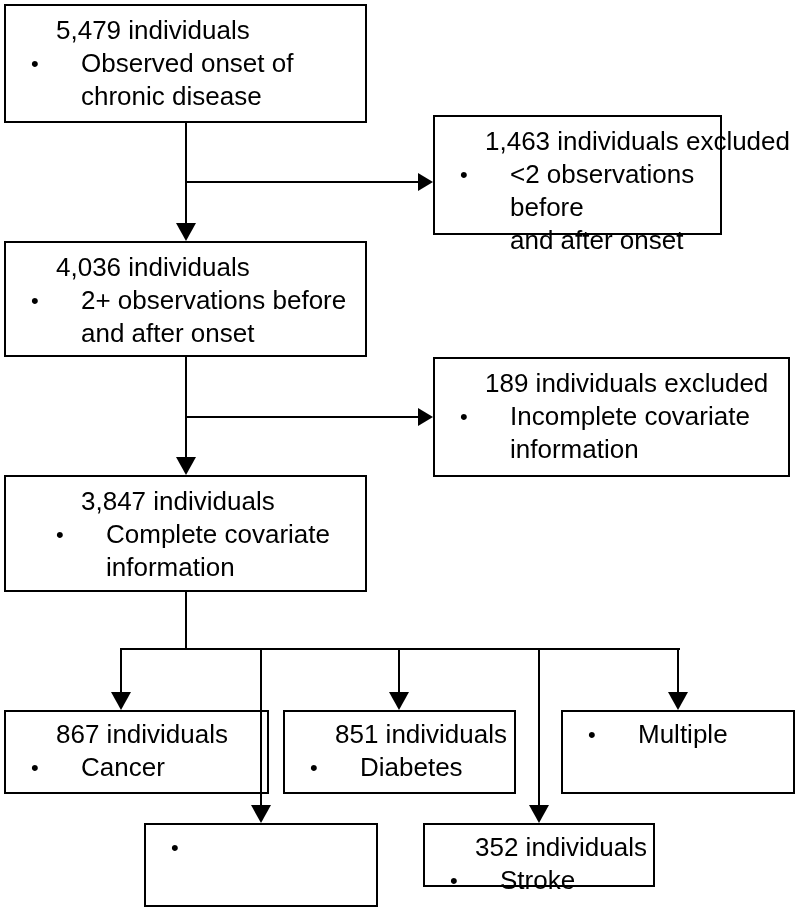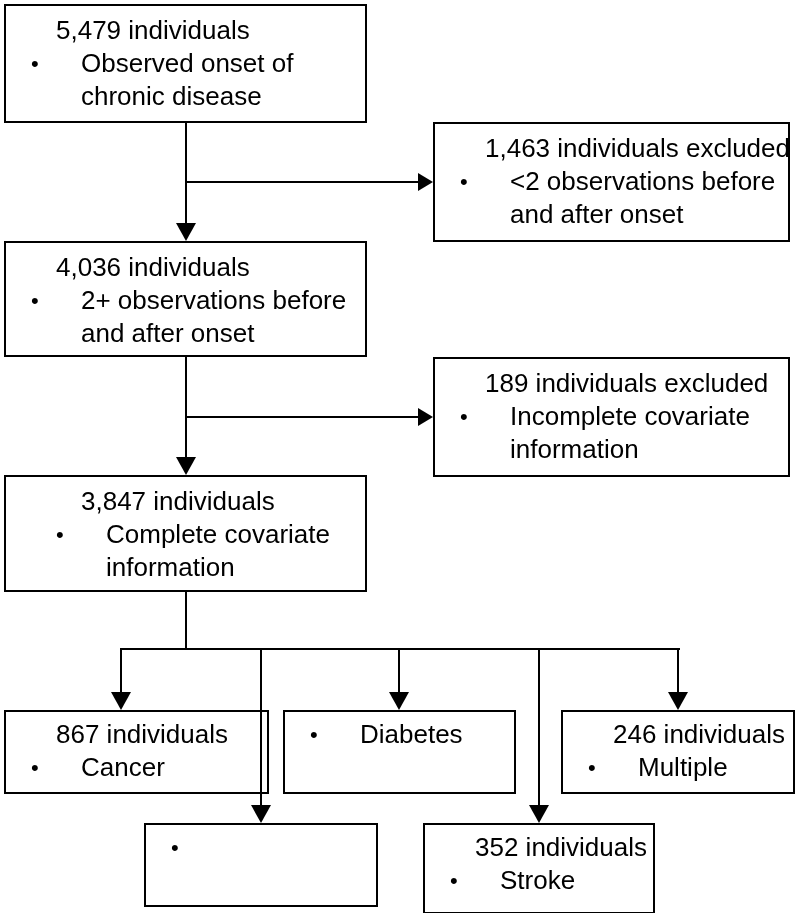--- a/index.html
+++ b/index.html
@@ -49,29 +49,29 @@
   }
   .arrow-right {
     position: absolute;
     width: 0; height: 0;
     border-top: 9px solid transparent;
     border-bottom: 9px solid transparent;
     border-left: 15px solid #000000;
   }
   
   #box-enrolled     { left: 4px;   top: 4px;   width: 363px; height: 119px; }
-  #box-excluded1    { left: 433px; top: 122px; width: 357px; height: 120px; }
+  #box-excluded1    { left: 433px; top: 115px; width: 289px; height: 120px; }
   #box-observations { left: 4px;   top: 241px; width: 363px; height: 116px; }
   #box-excluded2    { left: 433px; top: 357px; width: 357px; height: 120px; }
   #box-complete     { left: 4px;   top: 475px; width: 363px; height: 117px; padding-left: 43px; }
   #box-cancer       { left: 4px;   top: 710px; width: 265px; height: 84px; }
   #box-diabetes     { left: 283px; top: 710px; width: 233px; height: 84px; }
   #box-multiple     { left: 561px; top: 710px; width: 234px; height: 84px; }
   #box-cardiopathy  { left: 144px; top: 823px; width: 234px; height: 84px; }
-  #box-stroke       { left: 423px; top: 823px; width: 232px; height: 91px; }
+  #box-stroke       { left: 423px; top: 823px; width: 232px; height: 64px; }
   
   #v1 { left: 185px; top: 123px; width: 2px; height: 101px; }
   #a1 { left: 176px; top: 223px; }
   #h1 { left: 186px; top: 181px; width: 233px; height: 2px; }
   #ar1 { left: 418px; top: 173px; }
   #v2 { left: 185px; top: 357px; width: 2px; height: 101px; }
   #a2 { left: 176px; top: 457px; }
   #h2 { left: 186px; top: 416px; width: 233px; height: 2px; }
   #ar2 { left: 418px; top: 408px; }
   #v3 { left: 185px; top: 592px; width: 2px; height: 58px; }
@@ -139,28 +139,28 @@
 
   <div class="box small" id="box-cancer">
     <div class="title">867 individuals</div>
     <div class="bullet-row">
       <span class="marker">•</span>
       <span class="bullet-text">Cancer</span>
     </div>
   </div>
 
   <div class="box small" id="box-diabetes">
+    <div class="title">851 individuals</div>
     <div class="bullet-row">
       <span class="marker">•</span>
       <span class="bullet-text">Diabetes</span>
     </div>
   </div>
 
   <div class="box small" id="box-multiple">
-    <div class="title">246 individuals</div>
     <div class="bullet-row">
       <span class="marker">•</span>
       <span class="bullet-text">Multiple</span>
     </div>
   </div>
 
   <div class="box small" id="box-cardiopathy">
     <div class="bullet-row">
       <span class="marker">•</span>
     </div>

